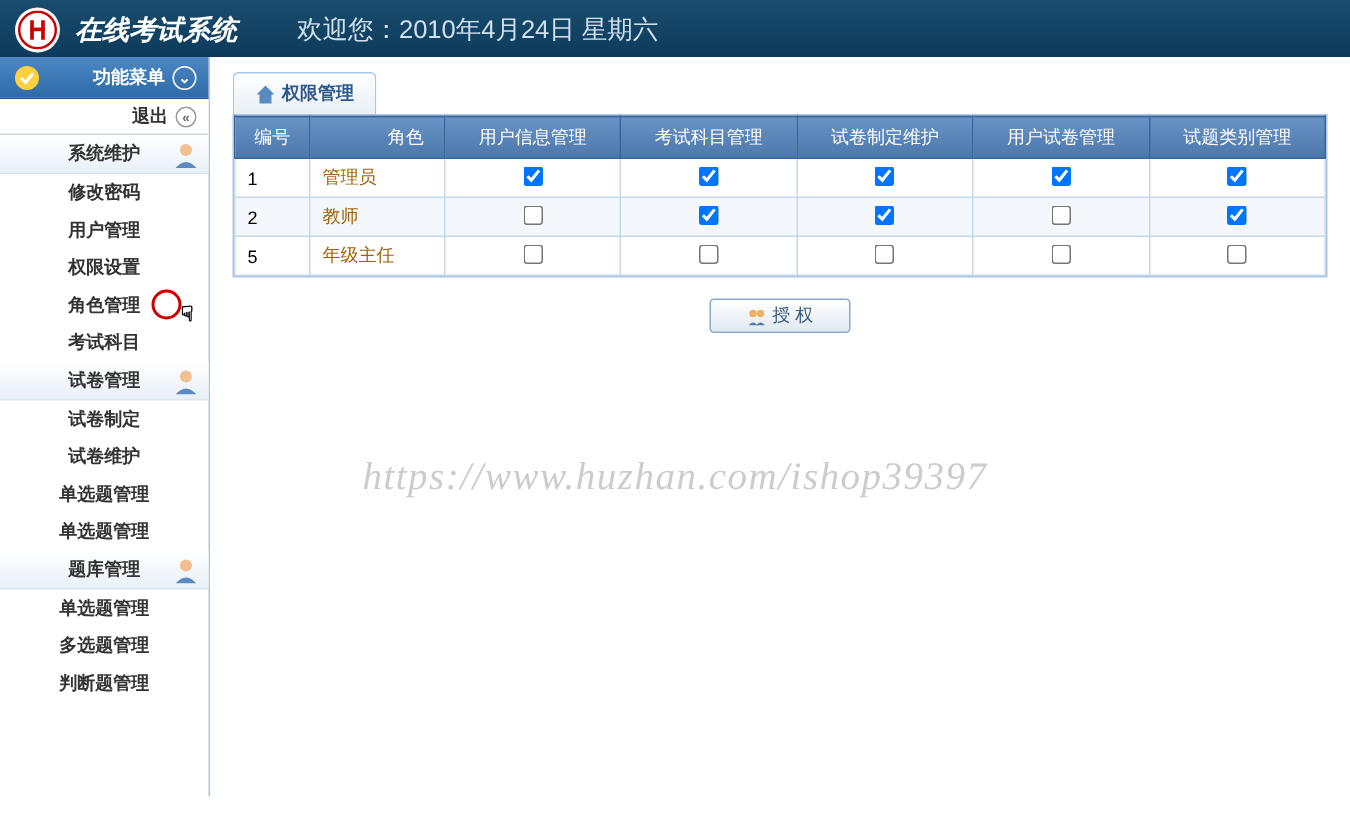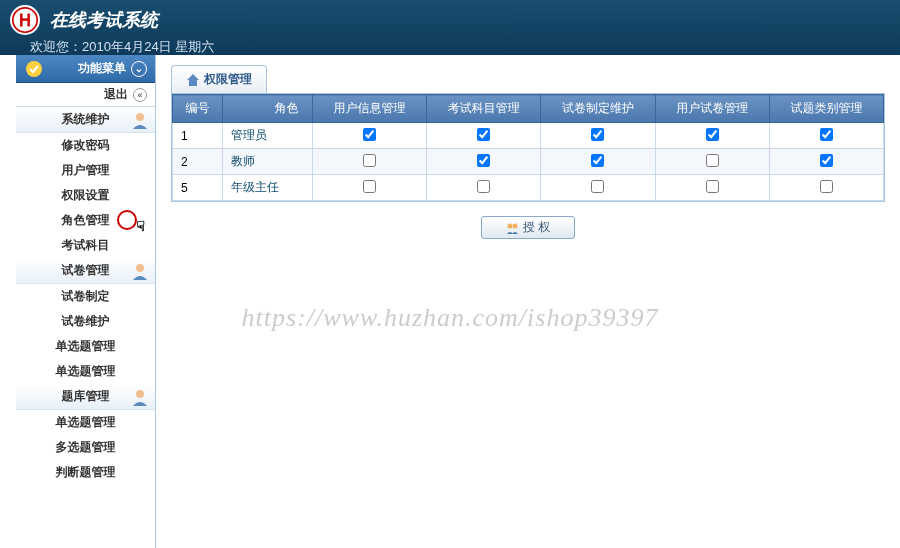--- a/index.html
+++ b/index.html
@@ -1,28 +1,28 @@
 <!DOCTYPE html>
 <html><head>
 <meta charset="utf-8">
 <style>
 * { margin: 0; padding: 0; box-sizing: border-box; }
 body { font-family: "Microsoft YaHei", SimSun, Arial, sans-serif; font-size: 12px; background: #fff; width: 900px; height: 548px; overflow: hidden; position: relative; }
 
 
-.header { background: linear-gradient(to bottom, #1a4d6e 0%, #0d3a5a 100%); height: 55px; color: #fff; display: flex; align-items: flex-start; padding: 5px 10px; flex-direction: column; }
+.header { background: linear-gradient(to bottom, #1a4d6e 0%, #0d3a5a 100%); height: 38px; color: #fff; display: flex; align-items: flex-start; padding: 5px 10px; }
 .header-top { display: flex; align-items: center; }
 .logo { width: 30px; height: 30px; background: #fff; border-radius: 50%; display: flex; align-items: center; justify-content: center; margin-right: 10px; }
 .logo svg { width: 26px; height: 26px; }
 .title { font-size: 18px; font-weight: bold; font-style: italic; }
-.welcome { font-size: 13px; color: #d0e0f0; margin-top: 3px; margin-left: 20px; }
+.welcome { font-size: 17px; color: #d0e0f0; margin-top: 3px; margin-left: 40px; }
 
 
 .container { display: flex; height: calc(100% - 55px); }
-.sidebar { width: 140px; background: #fff; border-right: 1px solid #a9c7e3; margin-left: 16px; }
+.sidebar { width: 140px; background: #fff; border-right: 1px solid #a9c7e3; }
 .main { flex: 1; padding: 10px 15px; background: #fff; }
 
 
 .menu-header { background: linear-gradient(to bottom, #4d88c4 0%, #2e6aa8 100%); color: #fff; height: 28px; display: flex; align-items: center; justify-content: flex-end; padding: 0 8px; font-weight: bold; border-bottom: 1px solid #1d4e7e; }
 .menu-header .toggle { width: 16px; height: 16px; border: 1px solid #fff; border-radius: 50%; display: inline-flex; align-items: center; justify-content: center; margin-left: 5px; font-size: 10px; }
 .menu-header-icon { width: 20px; height: 20px; margin-right: auto; }
 .exit-row { background: #fff; height: 24px; display: flex; align-items: center; justify-content: flex-end; padding: 0 8px; border-bottom: 1px solid #d0d8e0; font-weight: bold; color: #333; }
 .exit-row .toggle { width: 14px; height: 14px; border: 1px solid #999; border-radius: 50%; display: inline-flex; align-items: center; justify-content: center; margin-left: 5px; font-size: 9px; color: #666; }
 .menu-group { }
 .menu-group-title { background: linear-gradient(to bottom, #fff 0%, #e8f0f8 100%); padding: 4px 10px; font-weight: bold; color: #333; border-bottom: 1px solid #d8e4f0; text-align: center; display: flex; align-items: flex-start; justify-content: center; position: relative; }
@@ -35,21 +35,21 @@
 
 .panel-tab { display: inline-flex; align-items: center; background: linear-gradient(to bottom, #fff 0%, #e8eef5 100%); border: 1px solid #a9c7e3; border-bottom: none; padding: 5px 14px; border-radius: 4px 4px 0 0; font-weight: bold; color: #2e5a8a; }
 .panel-tab svg { width: 14px; height: 14px; margin-right: 4px; }
 .panel-body { border: 1px solid #a9c7e3; padding: 0; }
 
 
 table.data { width: 100%; border-collapse: collapse; }
 table.data th { background: linear-gradient(to bottom, #6a93c4 0%, #4a77ad 100%); color: #fff; font-weight: normal; padding: 5px 4px; border: 1px solid #3a6599; font-size: 12px; text-align: center; }
 table.data td { border: 1px solid #c8d8e8; padding: 4px 6px; background: #fff; text-align: center; height: 26px; }
 table.data td:first-child, table.data td:nth-child(2) { text-align: left; padding-left: 8px; }
-table.data td a { color: #0c4a6e; text-decoration: none; }
+table.data td a { color: #a16207; text-decoration: none; }
 table.data tr:nth-child(even) td { background: #f4f7fb; }
 table.data input[type=checkbox] { width: 13px; height: 13px; }
 
 
 .btn-row { text-align: center; margin-top: 14px; }
 .btn { display: inline-flex; align-items: center; background: linear-gradient(to bottom, #fff 0%, #e0e8f0 100%); border: 1px solid #8aa8c8; border-radius: 3px; padding: 2px 24px; cursor: pointer; color: #3a5a7a; font-size: 12px; }
 .btn svg { width: 14px; height: 12px; margin-right: 3px; }
 
 
 .watermark { position: absolute; left: 50%; top: 58%; transform: translate(-50%, -50%); font-size: 26px; color: #ccc; font-style: italic; pointer-events: none; white-space: nowrap; letter-spacing: 1px; font-family: Georgia, serif; }

